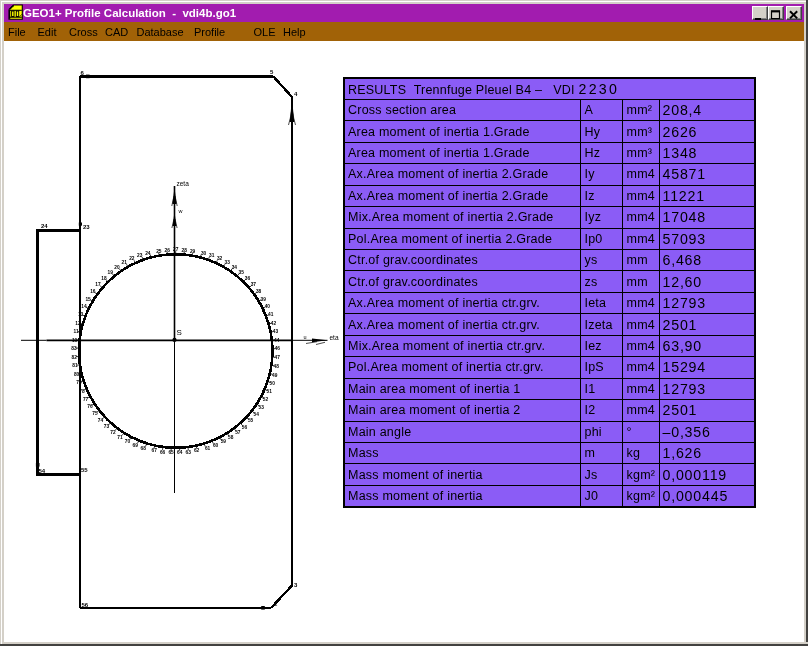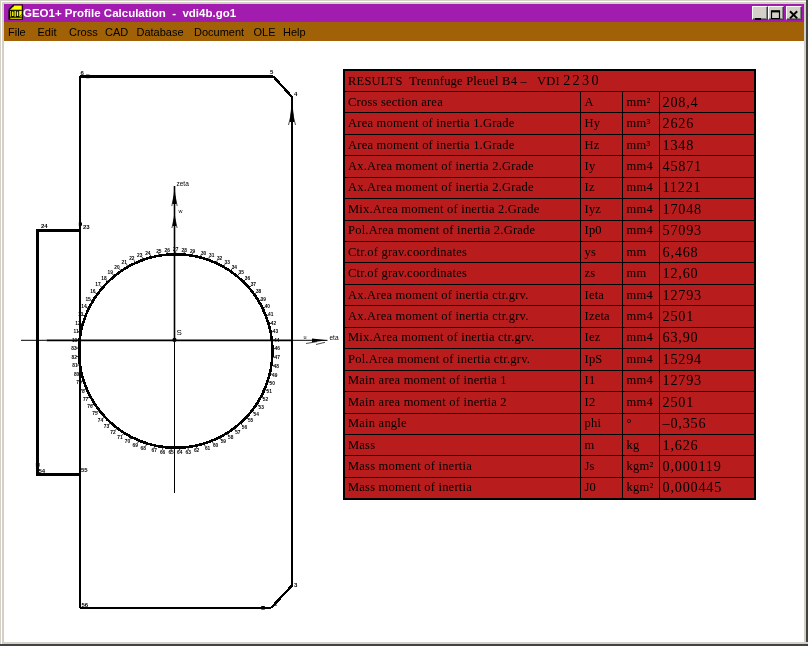--- a/index.html
+++ b/index.html
@@ -17,21 +17,21 @@
 #menubar { position:absolute; left:4px; top:22px; width:800px; height:19px; background:#a16207; }
 .mi { position:absolute; top:4px; font-size:11px; color:#000; }
 #client { position:absolute; left:4px; top:41px; width:800px; height:601px; background:#ffffff; }
 #rframe { position:absolute; left:804px; top:0; width:4px; height:646px; background:#d4d0c8; }
 #rd1 { position:absolute; left:804px; top:1px; width:2px; height:644px; background:#d4d0c8; }
 #rd2 { position:absolute; left:806px; top:0px; width:2px; height:646px; background:#424240; }
 #bframe { position:absolute; left:0px; top:642px; width:808px; height:4px; background:#d4d0c8; }
 #bd1 { position:absolute; left:0px; top:642px; width:806px; height:2px; background:#d4d0c8; }
 #bd2 { position:absolute; left:0px; top:644px; width:808px; height:2px; background:#424240; }
 #drawing { position:absolute; left:0; top:0; }
-#tbl { position:absolute; left:343px; top:69px; border-collapse:collapse; table-layout:fixed; background:#b91c1c;font-family:Liberation Serif, serif; }
+#tbl { position:absolute; left:343px; top:77px; border-collapse:collapse; table-layout:fixed; background:#8b5cf6; }
 #tbl td { border:1px solid #000; font-size:12.5px; color:#000; padding:0 0 0 3px; height:21.45px; white-space:nowrap; overflow:visible; letter-spacing:0.22px; }
 #tbl .c1 { width:236px; }
 #tbl .c2 { width:42px; padding-left:4px; }
 #tbl .c3 { width:37px; padding-left:4px; }
 #tbl .c4 { width:96px; font-size:14.2px; letter-spacing:0.8px; }
 #tbl tr.hdr td { border-bottom:1px solid #000; }
 #tbl { border:2px solid #000; }
 </style>
 </head>
 <body>
@@ -59,21 +59,21 @@
     <div class="wbtn" id="btn-close"><svg width="14" height="12">
           <path d="M3 2.2 L10.2 9.4 M10.2 2.2 L3 9.4" stroke="#000" stroke-width="2"></path>
         </svg></div>
   </div>
   <div id="menubar">
     <span class="mi" style="left:4px">File</span>
     <span class="mi" style="left:33.5px">Edit</span>
     <span class="mi" style="left:65px">Cross</span>
     <span class="mi" style="left:101px">CAD</span>
     <span class="mi" style="left:132.5px">Database</span>
-    <span class="mi" style="left:190px">Document</span>
+    <span class="mi" style="left:190px">Profile</span>
     <span class="mi" style="left:249.5px">OLE</span>
     <span class="mi" style="left:279px">Help</span>
   </div>
   <div id="client"></div>
   <div id="rframe"></div>
     <div id="rd1"></div>
     <div id="rd2"></div>
   <div id="bframe"></div>
     <div id="bd1"></div>
     <div id="bd2"></div>

